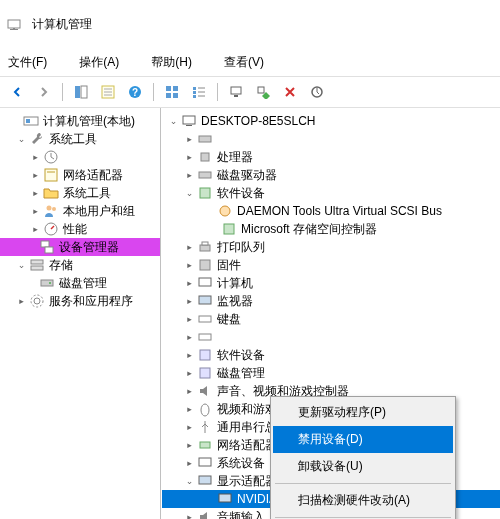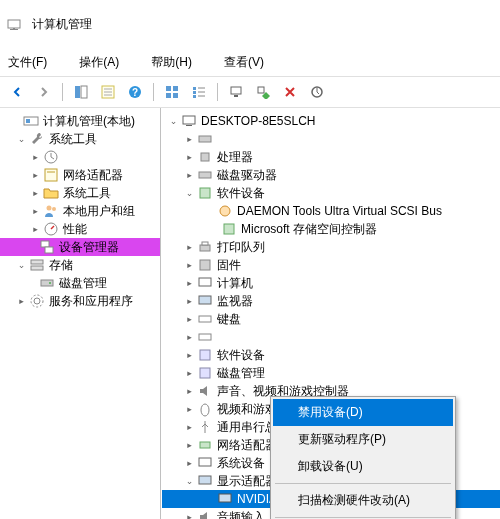--- a/index.html
+++ b/index.html
@@ -439,20 +439,20 @@
           <svg viewBox="0 0 16 16">
             <path d="M3 6v4h3l4 3V3L6 6z" fill="#888"></path>
           </svg>
         </span>
         <span>音频输入</span>
       </div>
   </div>
 </div>
 
 <div class="ctx-menu" style="left:270px;top:396px">
+  <div class="ctx-item">更新驱动程序(P)</div>
   <div class="ctx-item highlighted">禁用设备(D)</div>
-  <div class="ctx-item">更新驱动程序(P)</div>
   <div class="ctx-item">卸载设备(U)</div>
   <div class="ctx-sep"></div>
   <div class="ctx-item">扫描检测硬件改动(A)</div>
   <div class="ctx-sep"></div>
 
 </div>
 
 </body></html>

